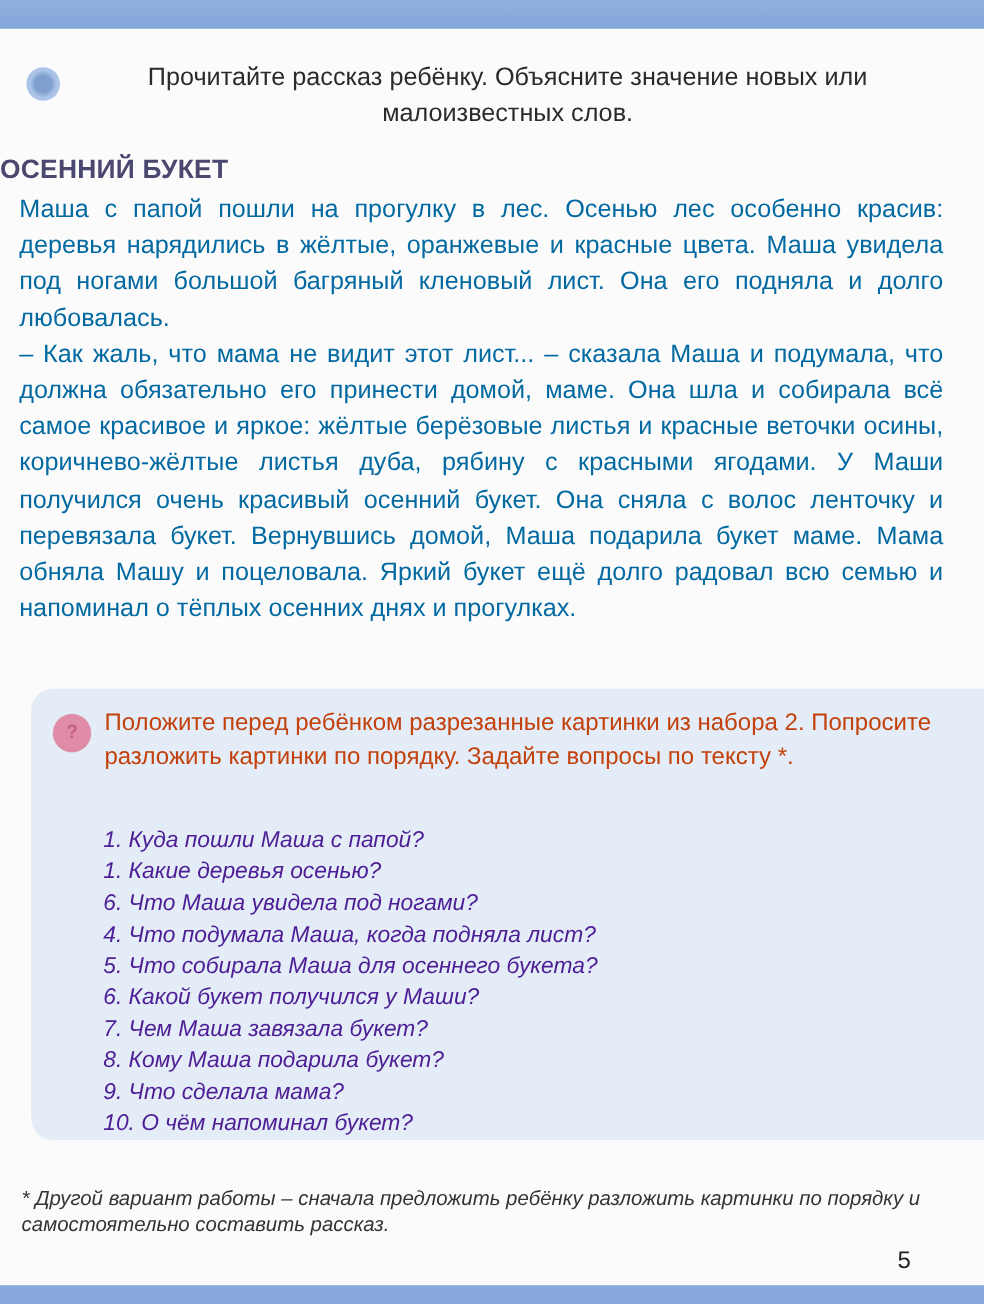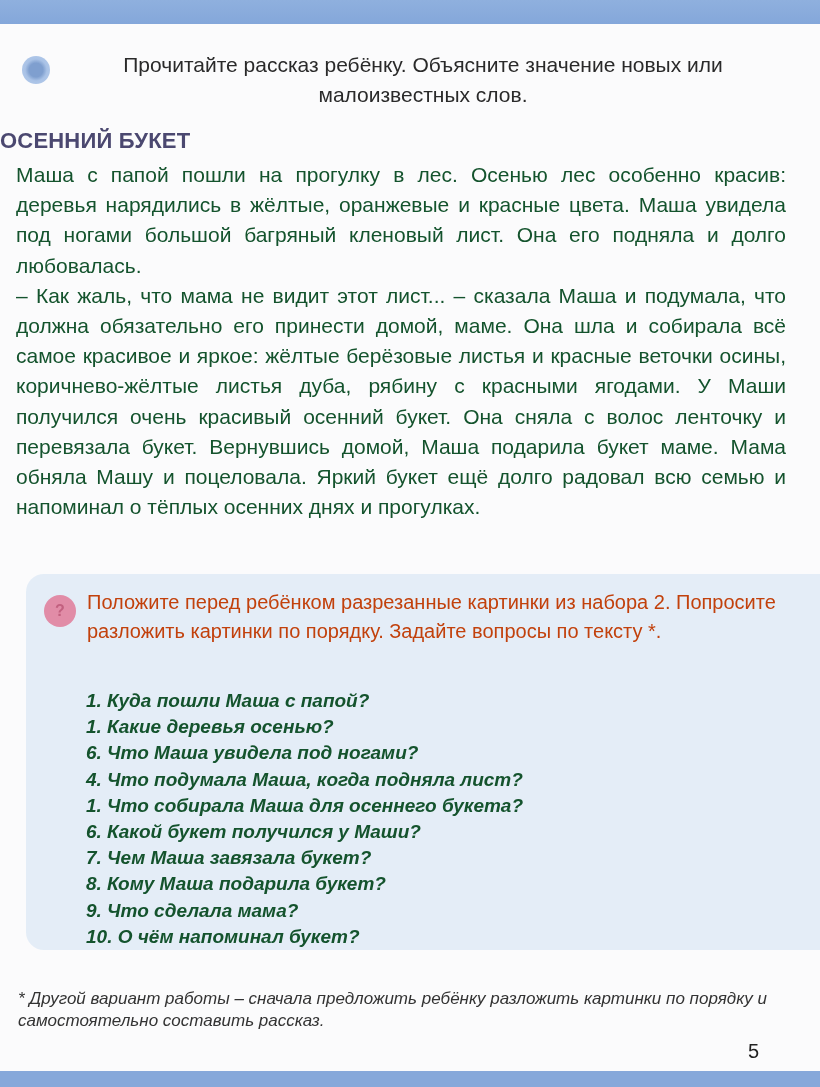--- a/index.html
+++ b/index.html
@@ -26,39 +26,39 @@
   }
   .intro-text {
     margin-left: 42px; font-size: 21px; line-height: 30px; color: #2a2a2a;
   }
   .story-title {
     position: absolute; left: 0; width: 820px; top: 128px; 
     font-size: 22px; font-weight: bold; color: #4b4870; letter-spacing: 0.2px;
   }
   .story {
     position: absolute; left: 16px; top: 160px; width: 770px;
-    font-size: 21px; line-height: 30.2px; color: #14532d; text-align: justify;
+    font-size: 21px; line-height: 30.2px; color: #0369a1; text-align: justify;
   }
   .story p { margin: 0; }
   .task-box {
     position: absolute; left: 26px; top: 574px; width: 820px; height: 376px;
     background: #e4edf7; border-radius: 18px 0 0 18px;
   }
   .q-icon {
     position: absolute; left: 44px; top: 595px; width: 32px; height: 32px; border-radius: 50%;
     background: #e18ca7; color: #c2607f; font-size: 16px; font-weight: bold;
     text-align: center; line-height: 32px;
   }
   .task-text {
     position: absolute; left: 87px; top: 588px; width: 700px;
     font-size: 20px; line-height: 29px; color: #c2410c;
   }
   .questions {
     position: absolute; left: 86px; top: 688px; margin: 0; padding: 0; list-style: none;
-    font-size: 19px; line-height: 26.2px; font-style: italic; color: #14532d; font-weight: bold;
+    font-size: 19px; line-height: 26.2px; font-style: italic; color: #4c1d95;
   }
   .footnote {
     position: absolute; left: 18px; top: 988px; width: 780px;
     font-size: 17px; line-height: 22px; font-style: italic; color: #333;
   }
   .page-number {
     position: absolute; left: 748px; top: 1040px; font-size: 20px; color: #222;
   }
 </style>
 </head>
@@ -80,21 +80,21 @@
 
 <div class="task-box"></div>
 <div class="q-icon">?</div>
 <div class="task-text">Положите перед ребёнком разрезанные картинки из набора 2. Попросите разложить картинки по порядку. Задайте вопросы по тексту *.</div>
 
 <ol class="questions">
   <li>1. Куда пошли Маша с папой?</li>
   <li>1. Какие деревья осенью?</li>
   <li>6. Что Маша увидела под ногами?</li>
   <li>4. Что подумала Маша, когда подняла лист?</li>
-  <li>1. Что собирала Маша для осеннего букета?</li>
+  <li>5. Что собирала Маша для осеннего букета?</li>
   <li>6. Какой букет получился у Маши?</li>
   <li>7. Чем Маша завязала букет?</li>
   <li>8. Кому Маша подарила букет?</li>
   <li>9. Что сделала мама?</li>
   <li>10. О чём напоминал букет?</li>
 </ol>
 
 <div class="footnote">* Другой вариант работы – сначала предложить ребёнку разложить картинки по порядку и самостоятельно составить рассказ.</div>
 
 <div class="page-number">5</div>

